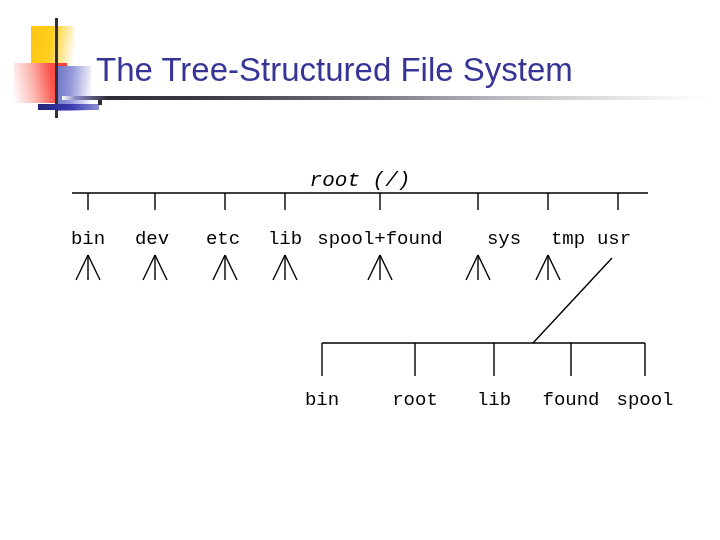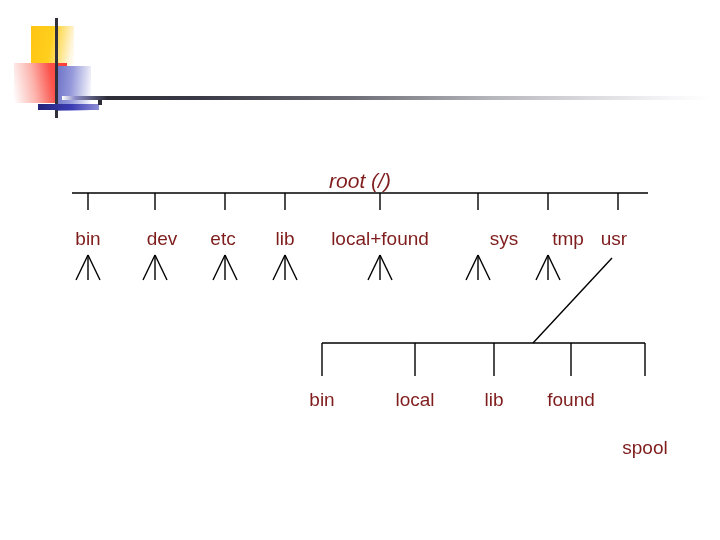--- a/index.html
+++ b/index.html
@@ -110,24 +110,24 @@
     height: 540px;
   }
   #tree-svg {
     position: absolute;
     left: 0; top: 0;
     width: 720px; height: 540px;
   }
 
   .tree-label {
     position: absolute;
-    font-family: Liberation Sans, sans-serif;
+    font-family: Liberation Mono, monospace;
     font-size: 19px;
     line-height: 22px;
-    color: #7f1d1d;
+    color: #000000;
     white-space: nowrap;
     text-align: left;
     transform: translateX(-50%);
   }
   .tree-label.root-label {
     font-style: italic;
     font-size: 21px;
   }
 </style>
 </head>
@@ -136,20 +136,21 @@
 <div id="slide">
 
   <div id="title-decoration">
     <div class="deco-yellow"></div>
     <div class="deco-red"></div>
     <div class="deco-blue"></div>
     <div class="deco-vline"></div>
     <div class="deco-hbar"></div>
   </div>
 
+  <div id="page-title">The Tree-Structured File System</div>
   <div id="title-rule"></div>
   <div id="title-rule-tick"></div>
 
   <div id="tree-diagram">
     <svg id="tree-svg" viewBox="0 0 720 540" xmlns="http://www.w3.org/2000/svg">
       <g id="tree-lines" stroke="#000000" stroke-width="1.4" fill="none" shape-rendering="geometricPrecision">
           <line x1="72" y1="193" x2="648" y2="193"></line>
           <line x1="88" y1="193" x2="88" y2="210"></line>
           <line x1="88" y1="255" x2="88" y2="280"></line>
           <line x1="88" y1="255" x2="76" y2="280"></line>
@@ -184,28 +185,28 @@
           <line x1="322" y1="343" x2="322" y2="376"></line>
           <line x1="415" y1="343" x2="415" y2="376"></line>
           <line x1="494" y1="343" x2="494" y2="376"></line>
           <line x1="571" y1="343" x2="571" y2="376"></line>
           <line x1="645" y1="343" x2="645" y2="376"></line>
         </g>
     </svg>
     <div id="tree-labels">
         <div class="tree-label root-label" style="left: 360px; top: 170px;">root (/)</div>
         <div class="tree-label" style="left: 88px; top: 228px;">bin</div>
-        <div class="tree-label" style="left: 162px; top: 228px;">dev</div>
+        <div class="tree-label" style="left: 152px; top: 228px;">dev</div>
         <div class="tree-label" style="left: 223px; top: 228px;">etc</div>
         <div class="tree-label" style="left: 285px; top: 228px;">lib</div>
-        <div class="tree-label" style="left: 380px; top: 228px;">local+found</div>
+        <div class="tree-label" style="left: 380px; top: 228px;">spool+found</div>
         <div class="tree-label" style="left: 504px; top: 228px;">sys</div>
         <div class="tree-label" style="left: 568px; top: 228px;">tmp</div>
         <div class="tree-label" style="left: 614px; top: 228px;">usr</div>
         <div class="tree-label" style="left: 322px; top: 389px;">bin</div>
-        <div class="tree-label" style="left: 415px; top: 389px;">local</div>
+        <div class="tree-label" style="left: 415px; top: 389px;">root</div>
         <div class="tree-label" style="left: 494px; top: 389px;">lib</div>
         <div class="tree-label" style="left: 571px; top: 389px;">found</div>
-        <div class="tree-label" style="left: 645px; top: 389px; margin-top: 48px;">spool</div>
+        <div class="tree-label" style="left: 645px; top: 389px;">spool</div>
       </div>
   </div>
 
 </div>
 
 </body></html>

